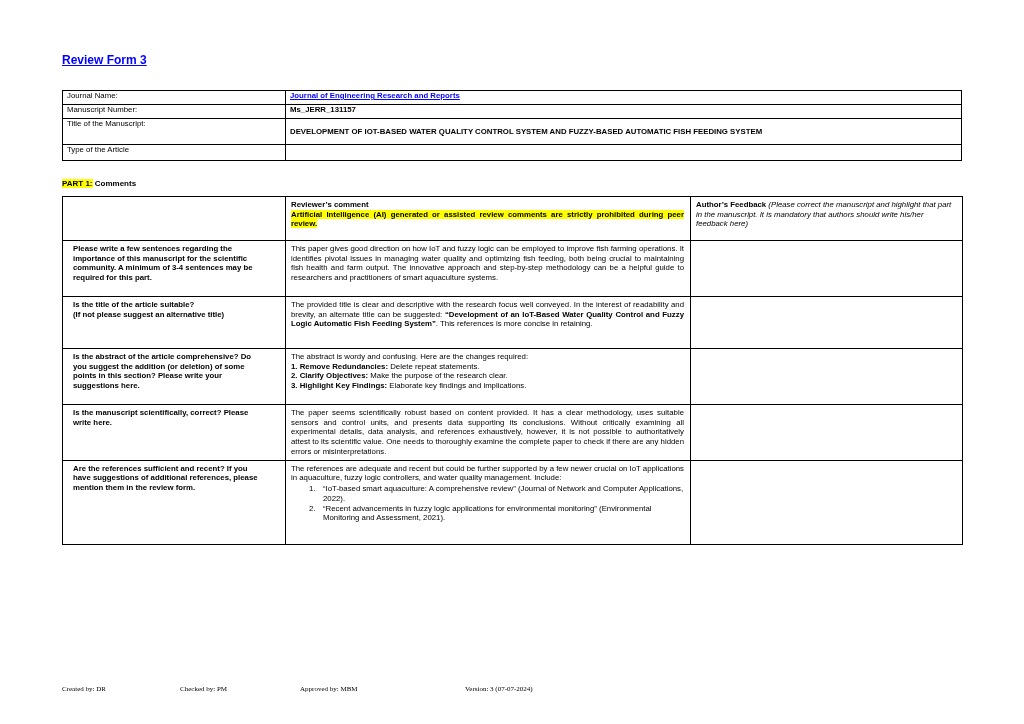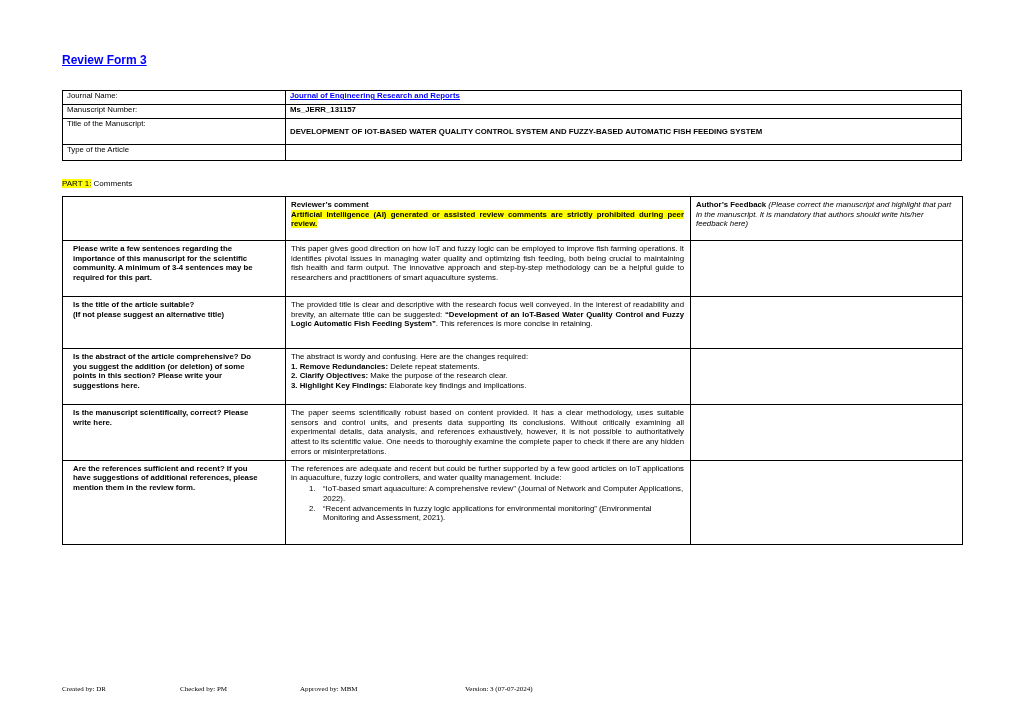--- a/index.html
+++ b/index.html
@@ -20,21 +20,21 @@
   .header-table .h-r1 td, .header-table .h-r2 td { height:14px; }
   .header-table .h-r3 td { height:26px; }
   .header-table .h-r4 td { height:16px; }
   .header-table .title-cell { vertical-align:middle; font-weight:bold; }
 
   .link { color:#0000ff; font-weight:bold; text-decoration:underline; cursor:pointer;margin-top:39px; }
   .bold { font-weight:bold; }
   .italic { font-style:italic; }
   .hl { background:#ffff00; }
 
-  .part-heading { position:absolute; left:62px; top:179px; font-size:8px; font-weight:normal; }
+  .part-heading { position:absolute; left:62px; top:179px; font-size:8px; font-weight:bold; }
 
   .comments-table { position:absolute; left:62px; top:196px; width:900px; }
   .comments-table tr.hdr { height:44px; }
   .comments-table tr.r1 { height:56px; }
   .comments-table tr.r2 { height:52px; }
   .comments-table tr.r3 { height:56px; }
   .comments-table tr.r4 { height:50px; }
   .comments-table tr.r5 { height:84px; }
 
   .q-cell { font-weight:bold; padding:3px 26px 3px 10px; }
@@ -151,21 +151,21 @@
 
       <tr class="r4">
         <td class="q-cell">Is the manuscript scientifically, correct? Please write here.</td>
         <td class="c-cell">The paper seems scientifically robust based on content provided. It has a clear methodology, uses suitable sensors and control units, and presents data supporting its conclusions. Without critically examining all experimental details, data analysis, and references exhaustively, however, it is not possible to authoritatively attest to its scientific value. One needs to thoroughly examine the complete paper to check if there are any hidden errors or misinterpretations.</td>
         <td class="f-cell"></td>
       </tr>
 
       <tr class="r5">
         <td class="q-cell">Are the references sufficient and recent? If you have suggestions of additional references, please mention them in the review form.</td>
         <td class="c-cell">
-          <div>The references are adequate and recent but could be further supported by a few good articles on IoT applications in aquaculture, fuzzy logic controllers, and water quality management. Include:</div>
+          <div>The references are adequate and recent but could be further supported by a few newer crucial on IoT applications in aquaculture, fuzzy logic controllers, and water quality management. Include:</div>
           <div class="ref-list">
             <div class="ref-item">
               <span class="ref-num">1.</span>
               <span class="ref-text">“IoT-based smart aquaculture: A comprehensive review” (Journal of Network and Computer Applications, 2022).</span>
             </div>
             <div class="ref-item">
               <span class="ref-num">2.</span>
               <span class="ref-text">“Recent advancements in fuzzy logic applications for environmental monitoring” (Environmental Monitoring and Assessment, 2021).</span>
             </div>
           </div>

